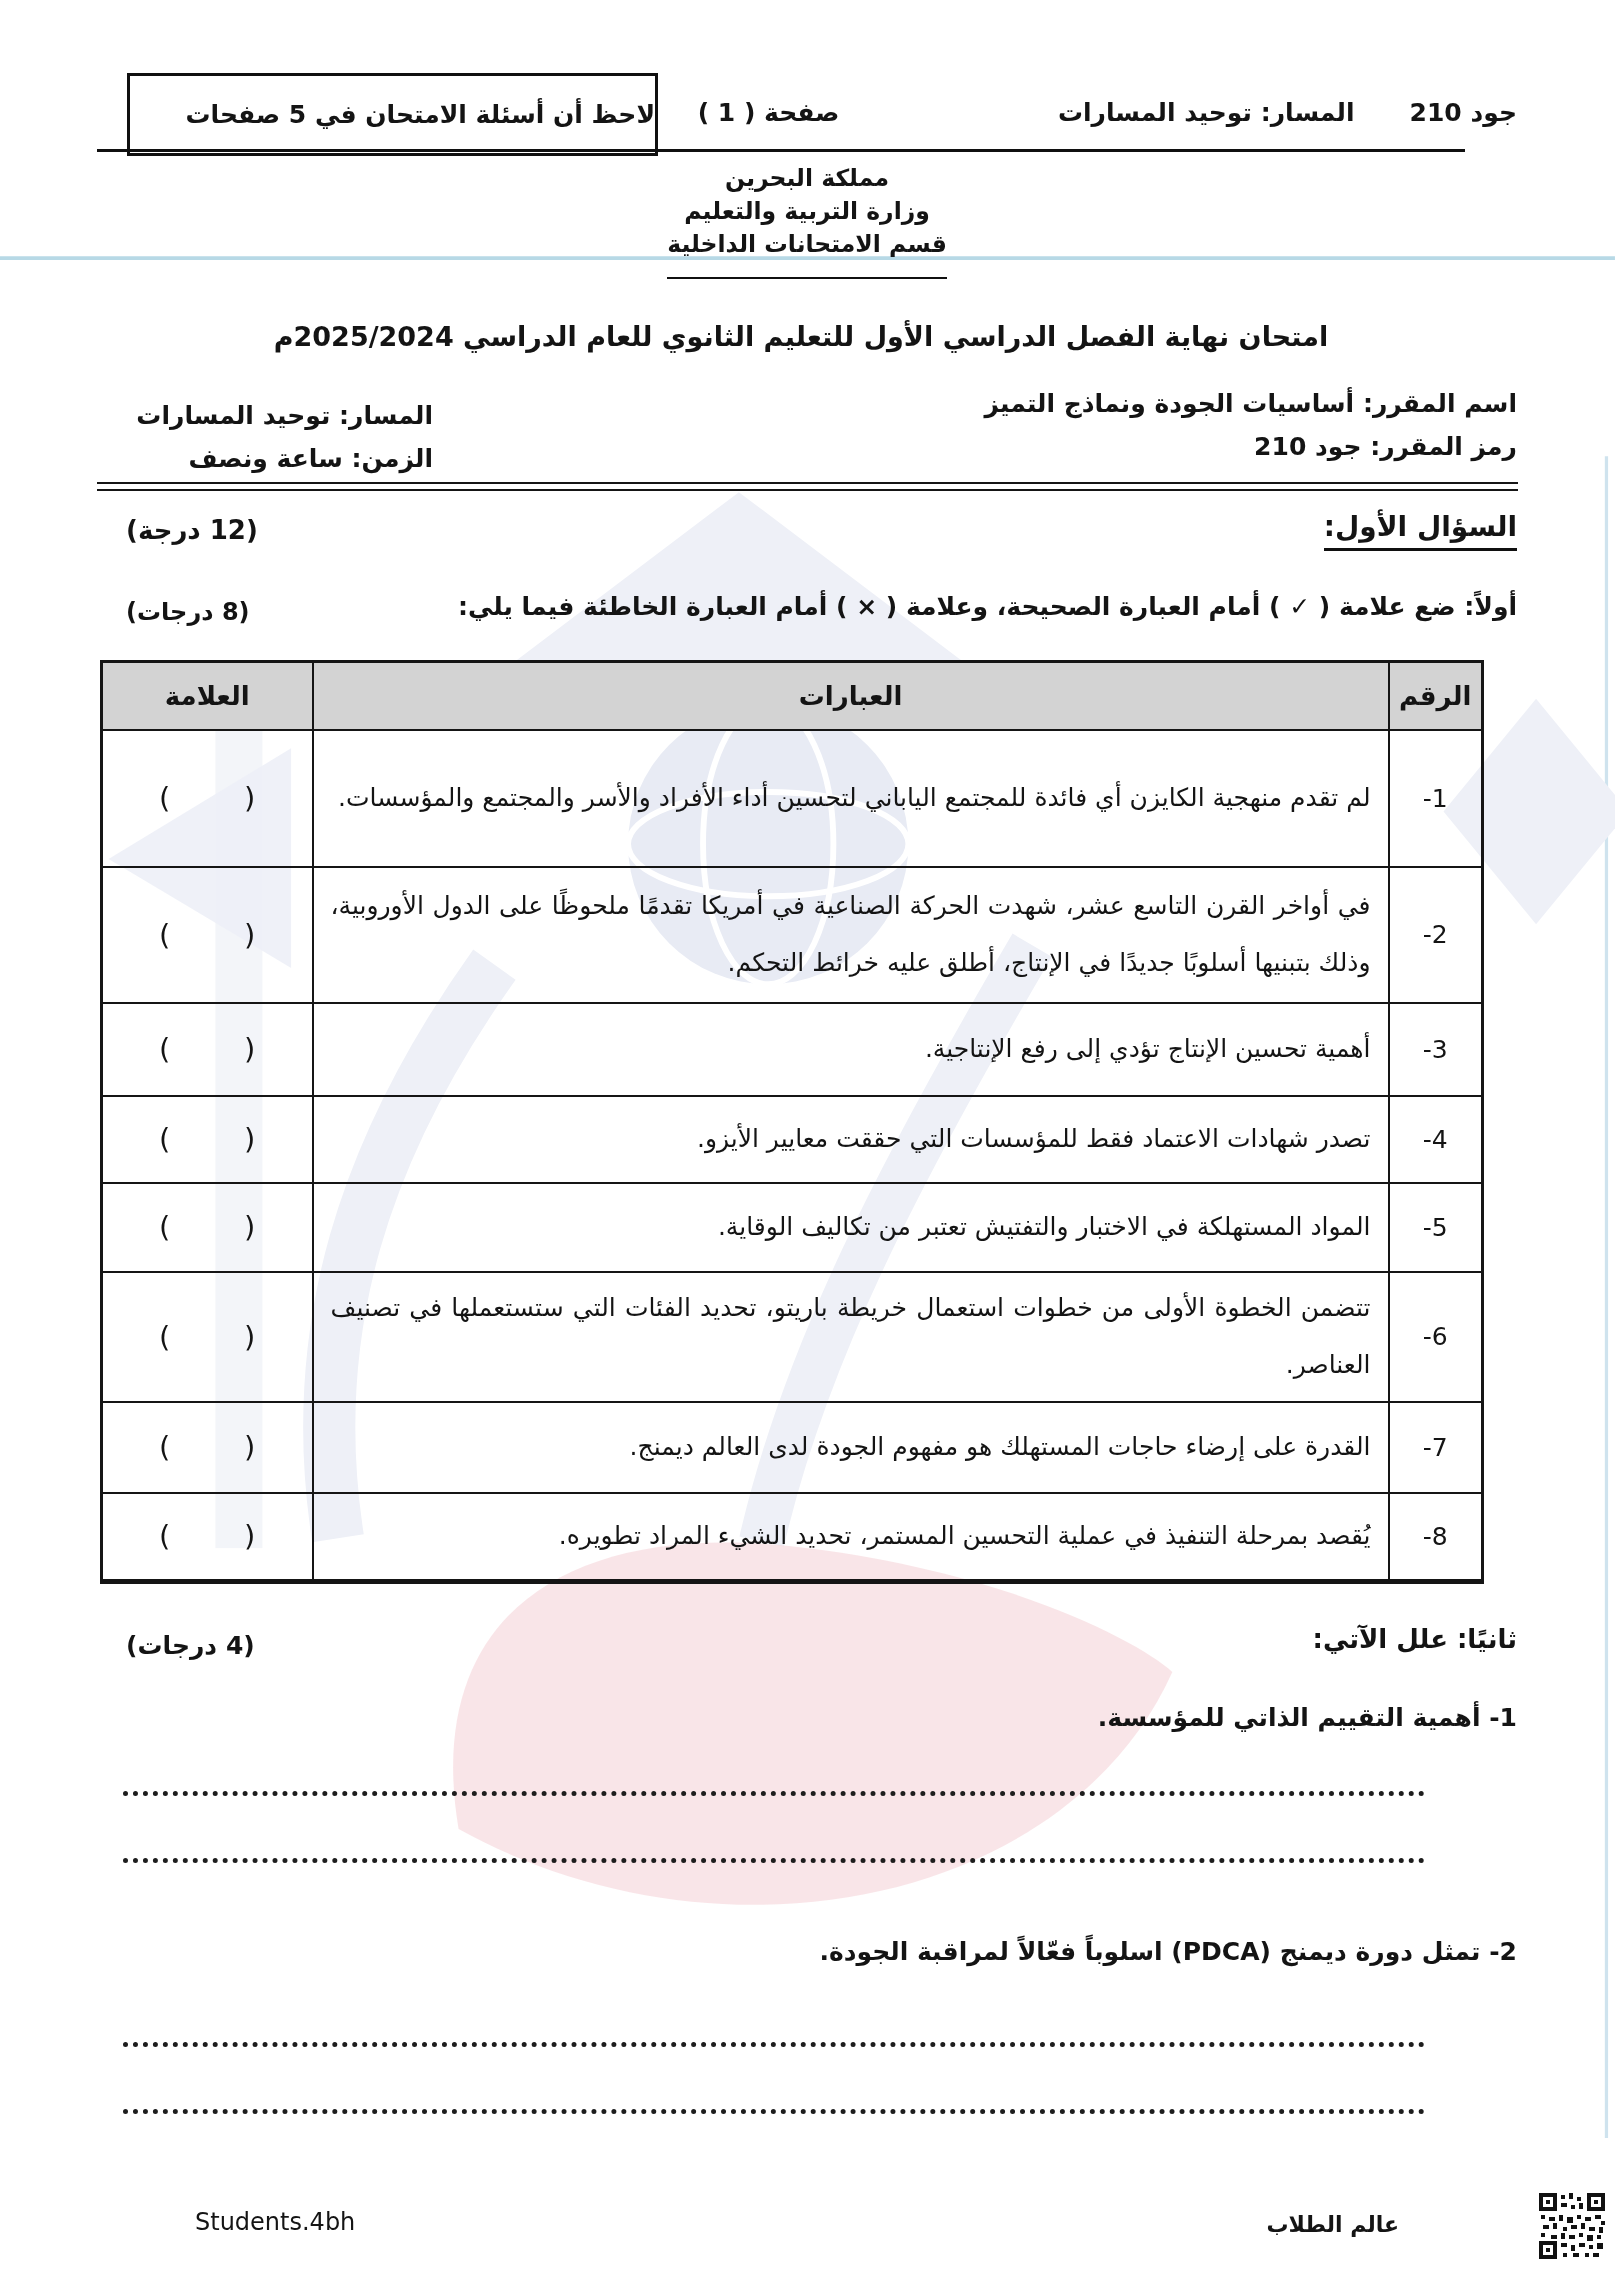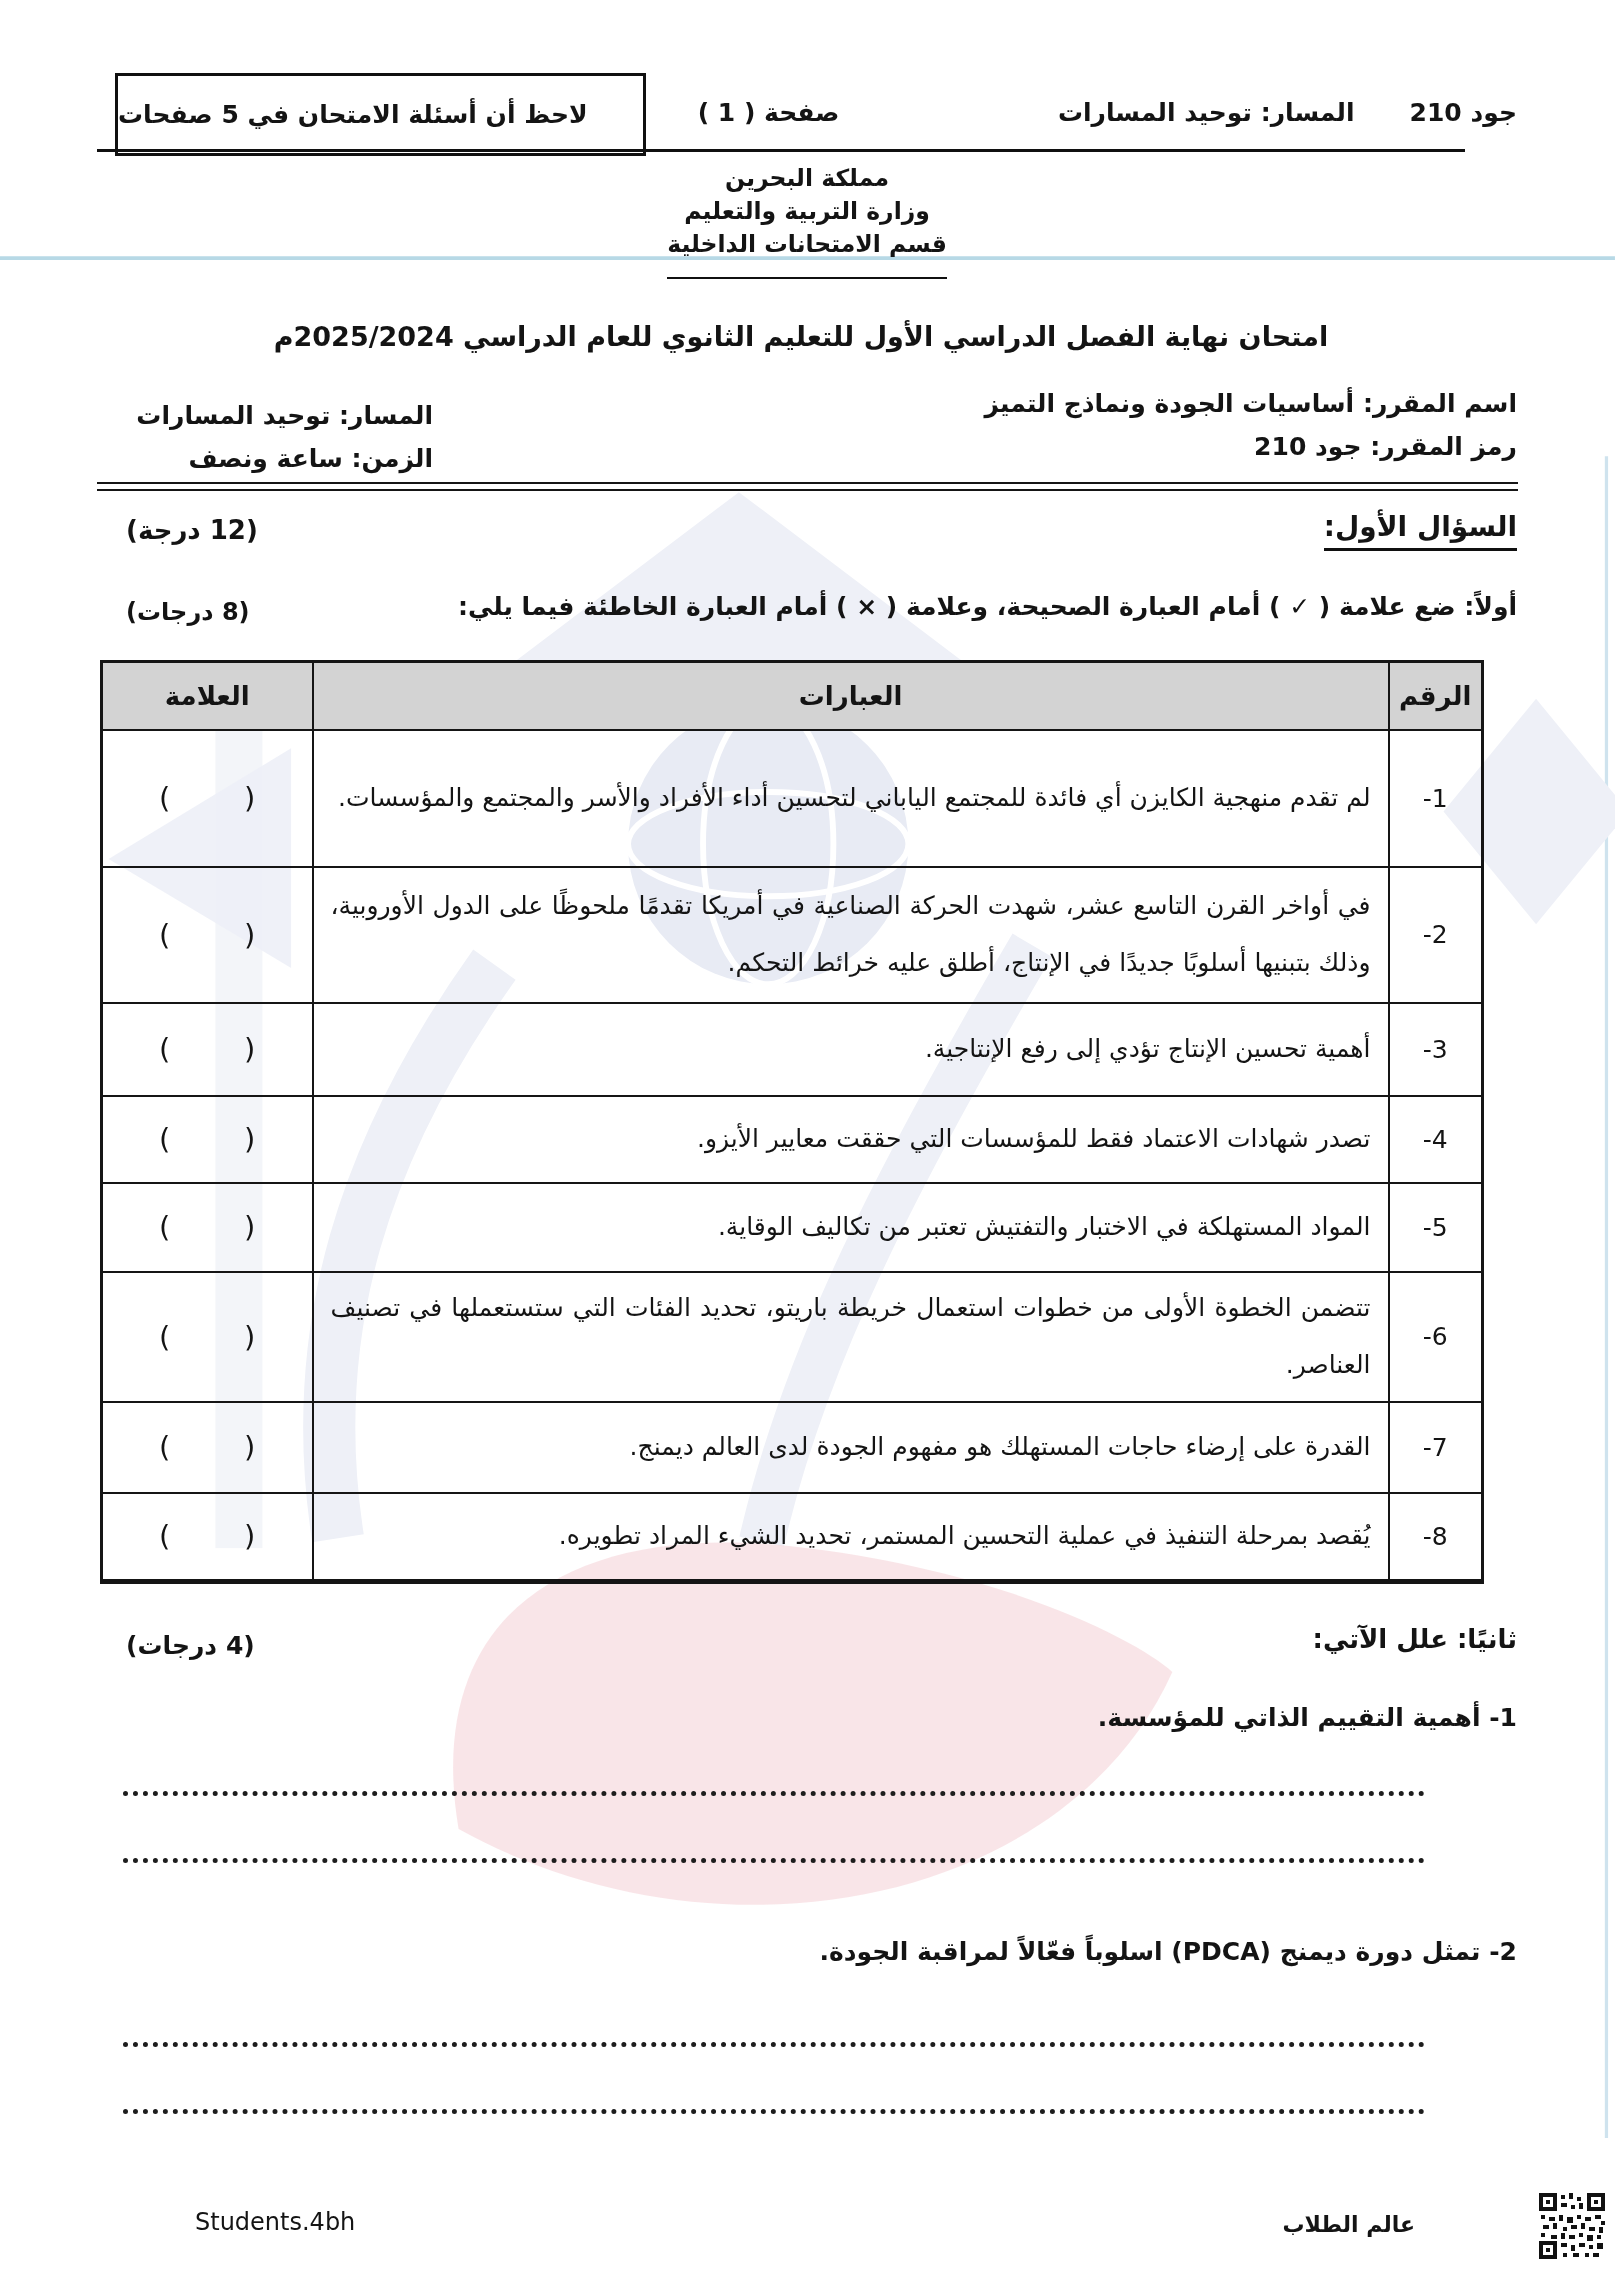--- a/index.html
+++ b/index.html
@@ -11,23 +11,23 @@
     color:#141414;
     direction:rtl;
     overflow:hidden;
   }
   .wm{position:absolute;inset:0;z-index:0;}
   .content{position:absolute;inset:0;z-index:1;}
   .abs{position:absolute;}
 
   
   .note-box{
-    left:116px;top:73px;width:525px;height:77px;
+    left:128px;top:73px;width:525px;height:77px;
     border:3.3px solid #101010;
-    display:flex;align-items:center;justify-content:flex-end;
+    display:flex;align-items:center;justify-content:flex-start;
     font-weight:bold;font-size:25px;text-align:center;
   }
   .page-label{left:665px;top:98px;width:209px;text-align:center;font-weight:bold;font-size:25px;}
   .header-right{right:98px;top:98px;display:flex;gap:55px;font-weight:bold;font-size:25px;}
   .header-rule{left:98px;top:149px;width:1368px;height:3.3px;background:#101010;}
 
   
   .ministry{left:0;right:0;top:162px;text-align:center;font-weight:bold;font-size:23.5px;line-height:33px;}
   .ministry .dept{display:inline-block;border-bottom:2.6px solid #101010;padding-bottom:16px;}
 
@@ -59,21 +59,21 @@
 
   .p2-instruction{right:98px;top:1624px;font-weight:bold;font-size:26px;}
   .p2-marks{left:127px;top:1631px;font-weight:bold;font-size:25px;}
   .p2-item1{right:98px;top:1703px;font-weight:bold;font-size:25px;}
   .p2-item2{right:98px;top:1937px;font-weight:bold;font-size:25px;}
 
   .dots{left:124px;width:1302px;height:0;border-bottom:5.9px dotted #1d1d1d;}
   .d1{top:1791px;} .d2{top:1858px;} .d3{top:2042px;} .d4{top:2109px;}
 
   .footer-brand{left:196px;top:2208px;font-size:24px;direction:ltr;}
-  .footer-site{right:200px;top:2212px;font-size:22px;font-weight:bold;}
+  .footer-site{right:216px;top:2212px;font-size:22px;font-weight:bold;}
   .qr{right:10.4px;top:2193px;width:66px;height:66px;}
 </style>
 </head>
 <body>
 
 <div class="page">
 
   <svg class="wm" width="1616" height="2284" viewBox="0 0 2479 3504" aria-hidden="true">
     <line x1="0" y1="396" x2="2479" y2="396" stroke="#b7d9e6" stroke-width="6"></line>
     <line x1="2466" y1="700" x2="2466" y2="3280" stroke="#cfe3ee" stroke-width="5"></line>

